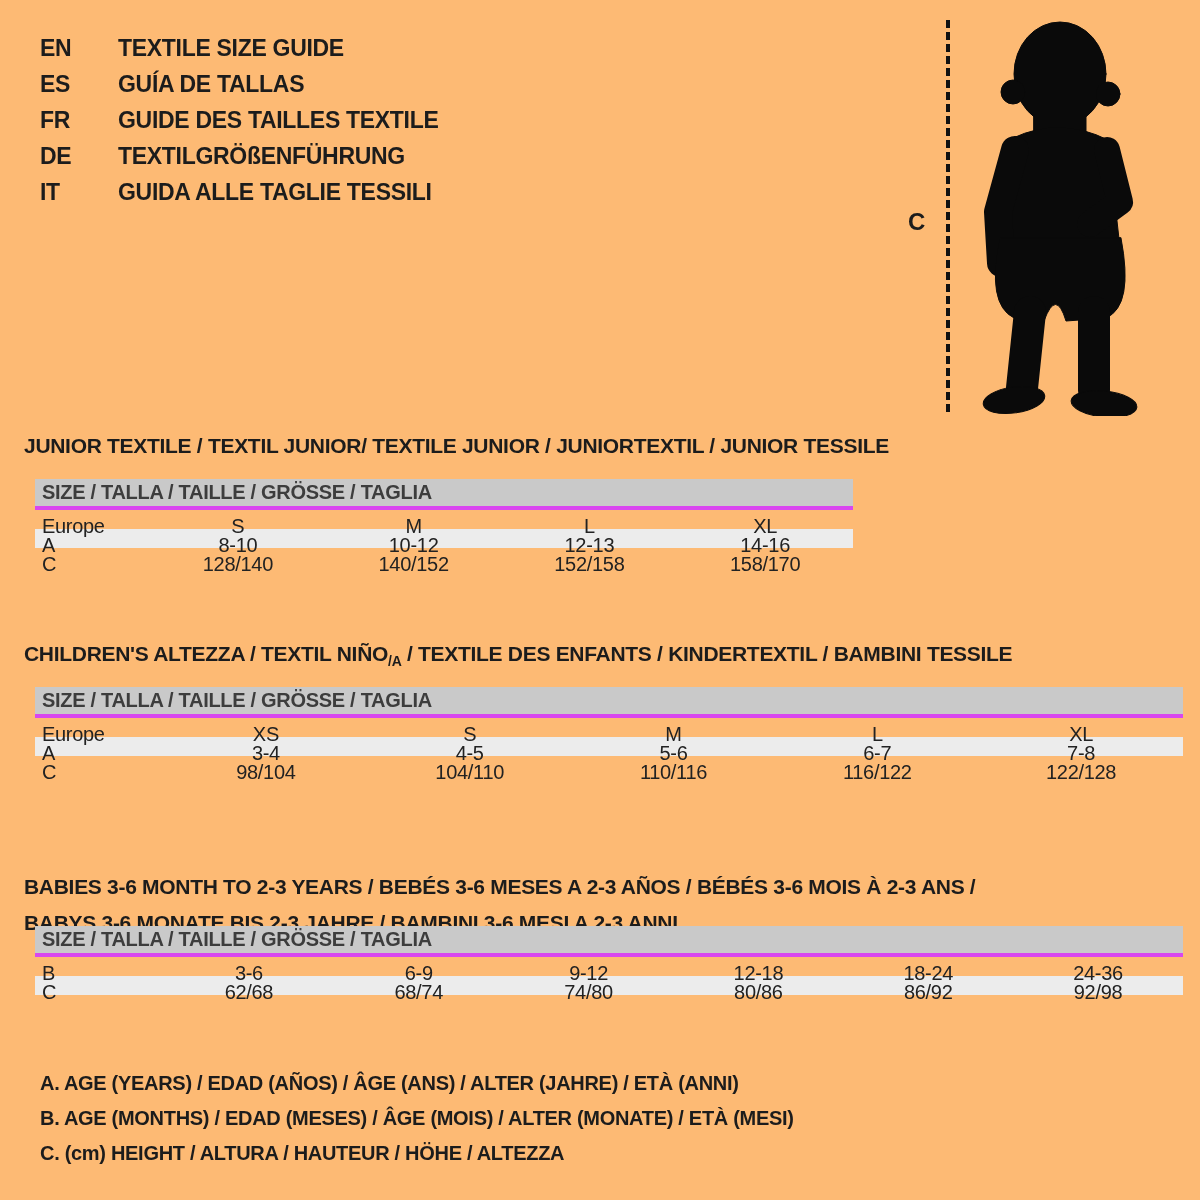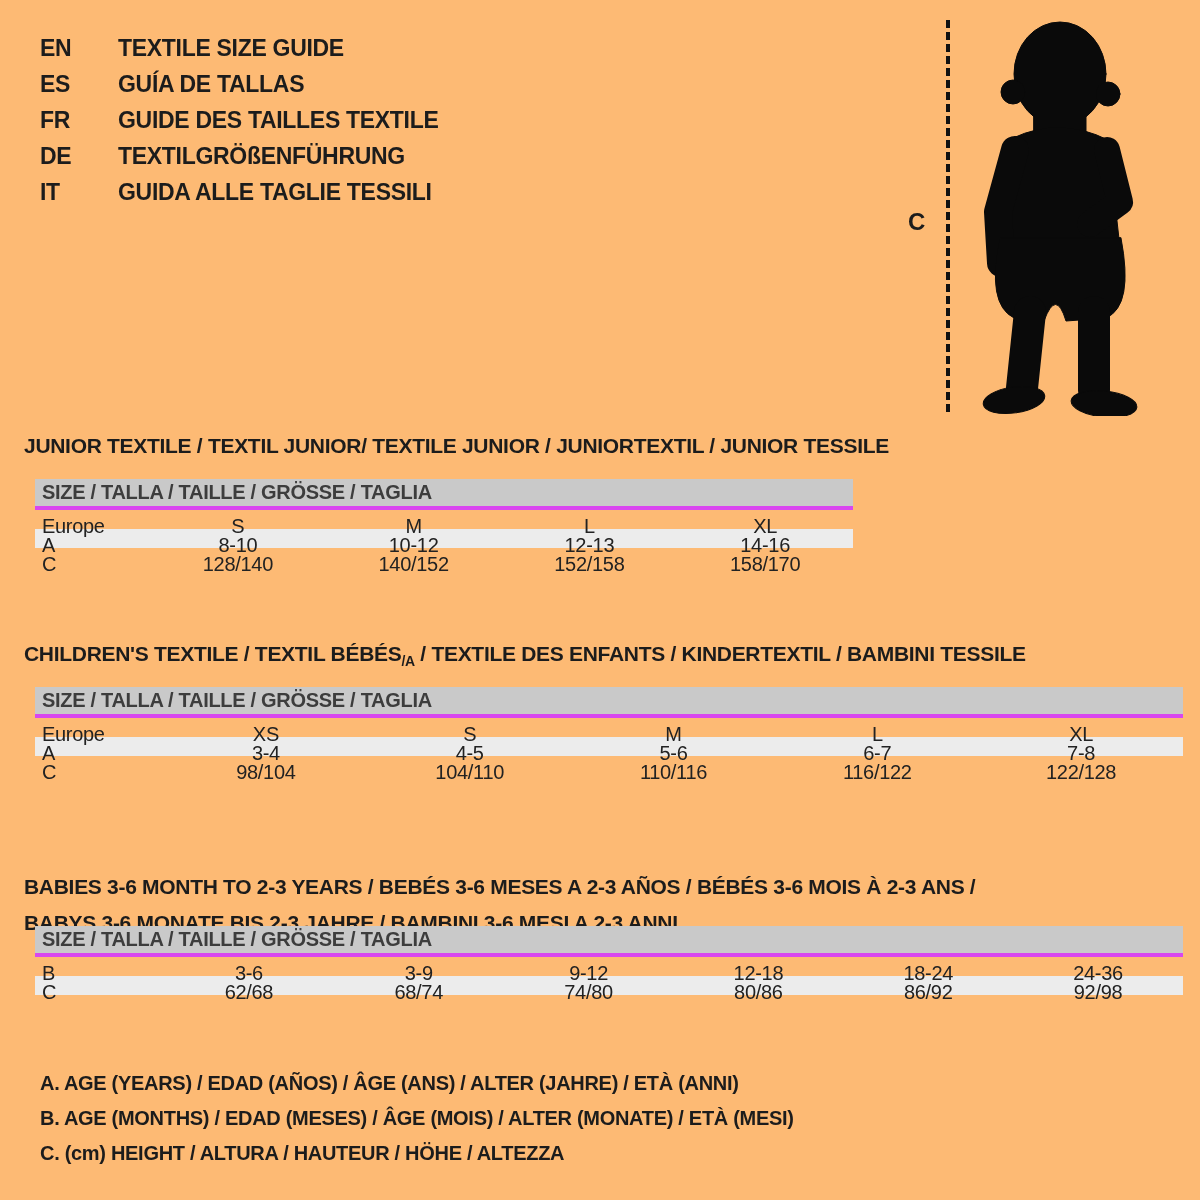--- a/index.html
+++ b/index.html
@@ -102,21 +102,21 @@
       <div class="t-row">
         <div class="lbl">C</div>
         <div class="cell">128/140</div>
         <div class="cell">140/152</div>
         <div class="cell">152/158</div>
         <div class="cell">158/170</div>
       </div>
     </div>
 
   <div class="sec-title" style="top:642px;">
-    <span>CHILDREN'S TEXTILE / TEXTIL BÉBÉS</span><span class="sub">/A</span><span> / TEXTILE DES ENFANTS / KINDERTEXTIL / BAMBINI TESSILE</span>
+    <span>CHILDREN'S ALTEZZA / TEXTIL NIÑO</span><span class="sub">/A</span><span> / TEXTILE DES ENFANTS / KINDERTEXTIL / BAMBINI TESSILE</span>
   </div>
   <div class="size-table" style="top:687px;width:1148px;--lblw:122px;">
       <div class="size-bar">SIZE / TALLA / TAILLE / GRÖSSE / TAGLIA</div>
       <div class="t-row">
         <div class="lbl">Europe</div>
         <div class="cell">XS</div>
         <div class="cell">S</div>
         <div class="cell">M</div>
         <div class="cell">L</div>
         <div class="cell">XL</div>
@@ -141,21 +141,21 @@
 
   <div class="sec-title two-line" style="top:845px;">
     <div>BABIES 3-6 MONTH TO 2-3 YEARS / BEBÉS 3-6 MESES A 2-3 AÑOS / BÉBÉS 3-6 MOIS À 2-3 ANS /</div>
     <div>BABYS 3-6 MONATE BIS 2-3 JAHRE / BAMBINI 3-6 MESI A 2-3 ANNI</div>
   </div>
   <div class="size-table" style="top:926px;width:1148px;--lblw:122px;">
       <div class="size-bar">SIZE / TALLA / TAILLE / GRÖSSE / TAGLIA</div>
       <div class="t-row">
         <div class="lbl">B</div>
         <div class="cell">3-6</div>
-        <div class="cell">3-9</div>
+        <div class="cell">6-9</div>
         <div class="cell">9-12</div>
         <div class="cell">12-18</div>
         <div class="cell">18-24</div>
         <div class="cell">24-36</div>
       </div>
       <div class="t-row shaded">
         <div class="lbl">C</div>
         <div class="cell">62/68</div>
         <div class="cell">68/74</div>
         <div class="cell">74/80</div>

